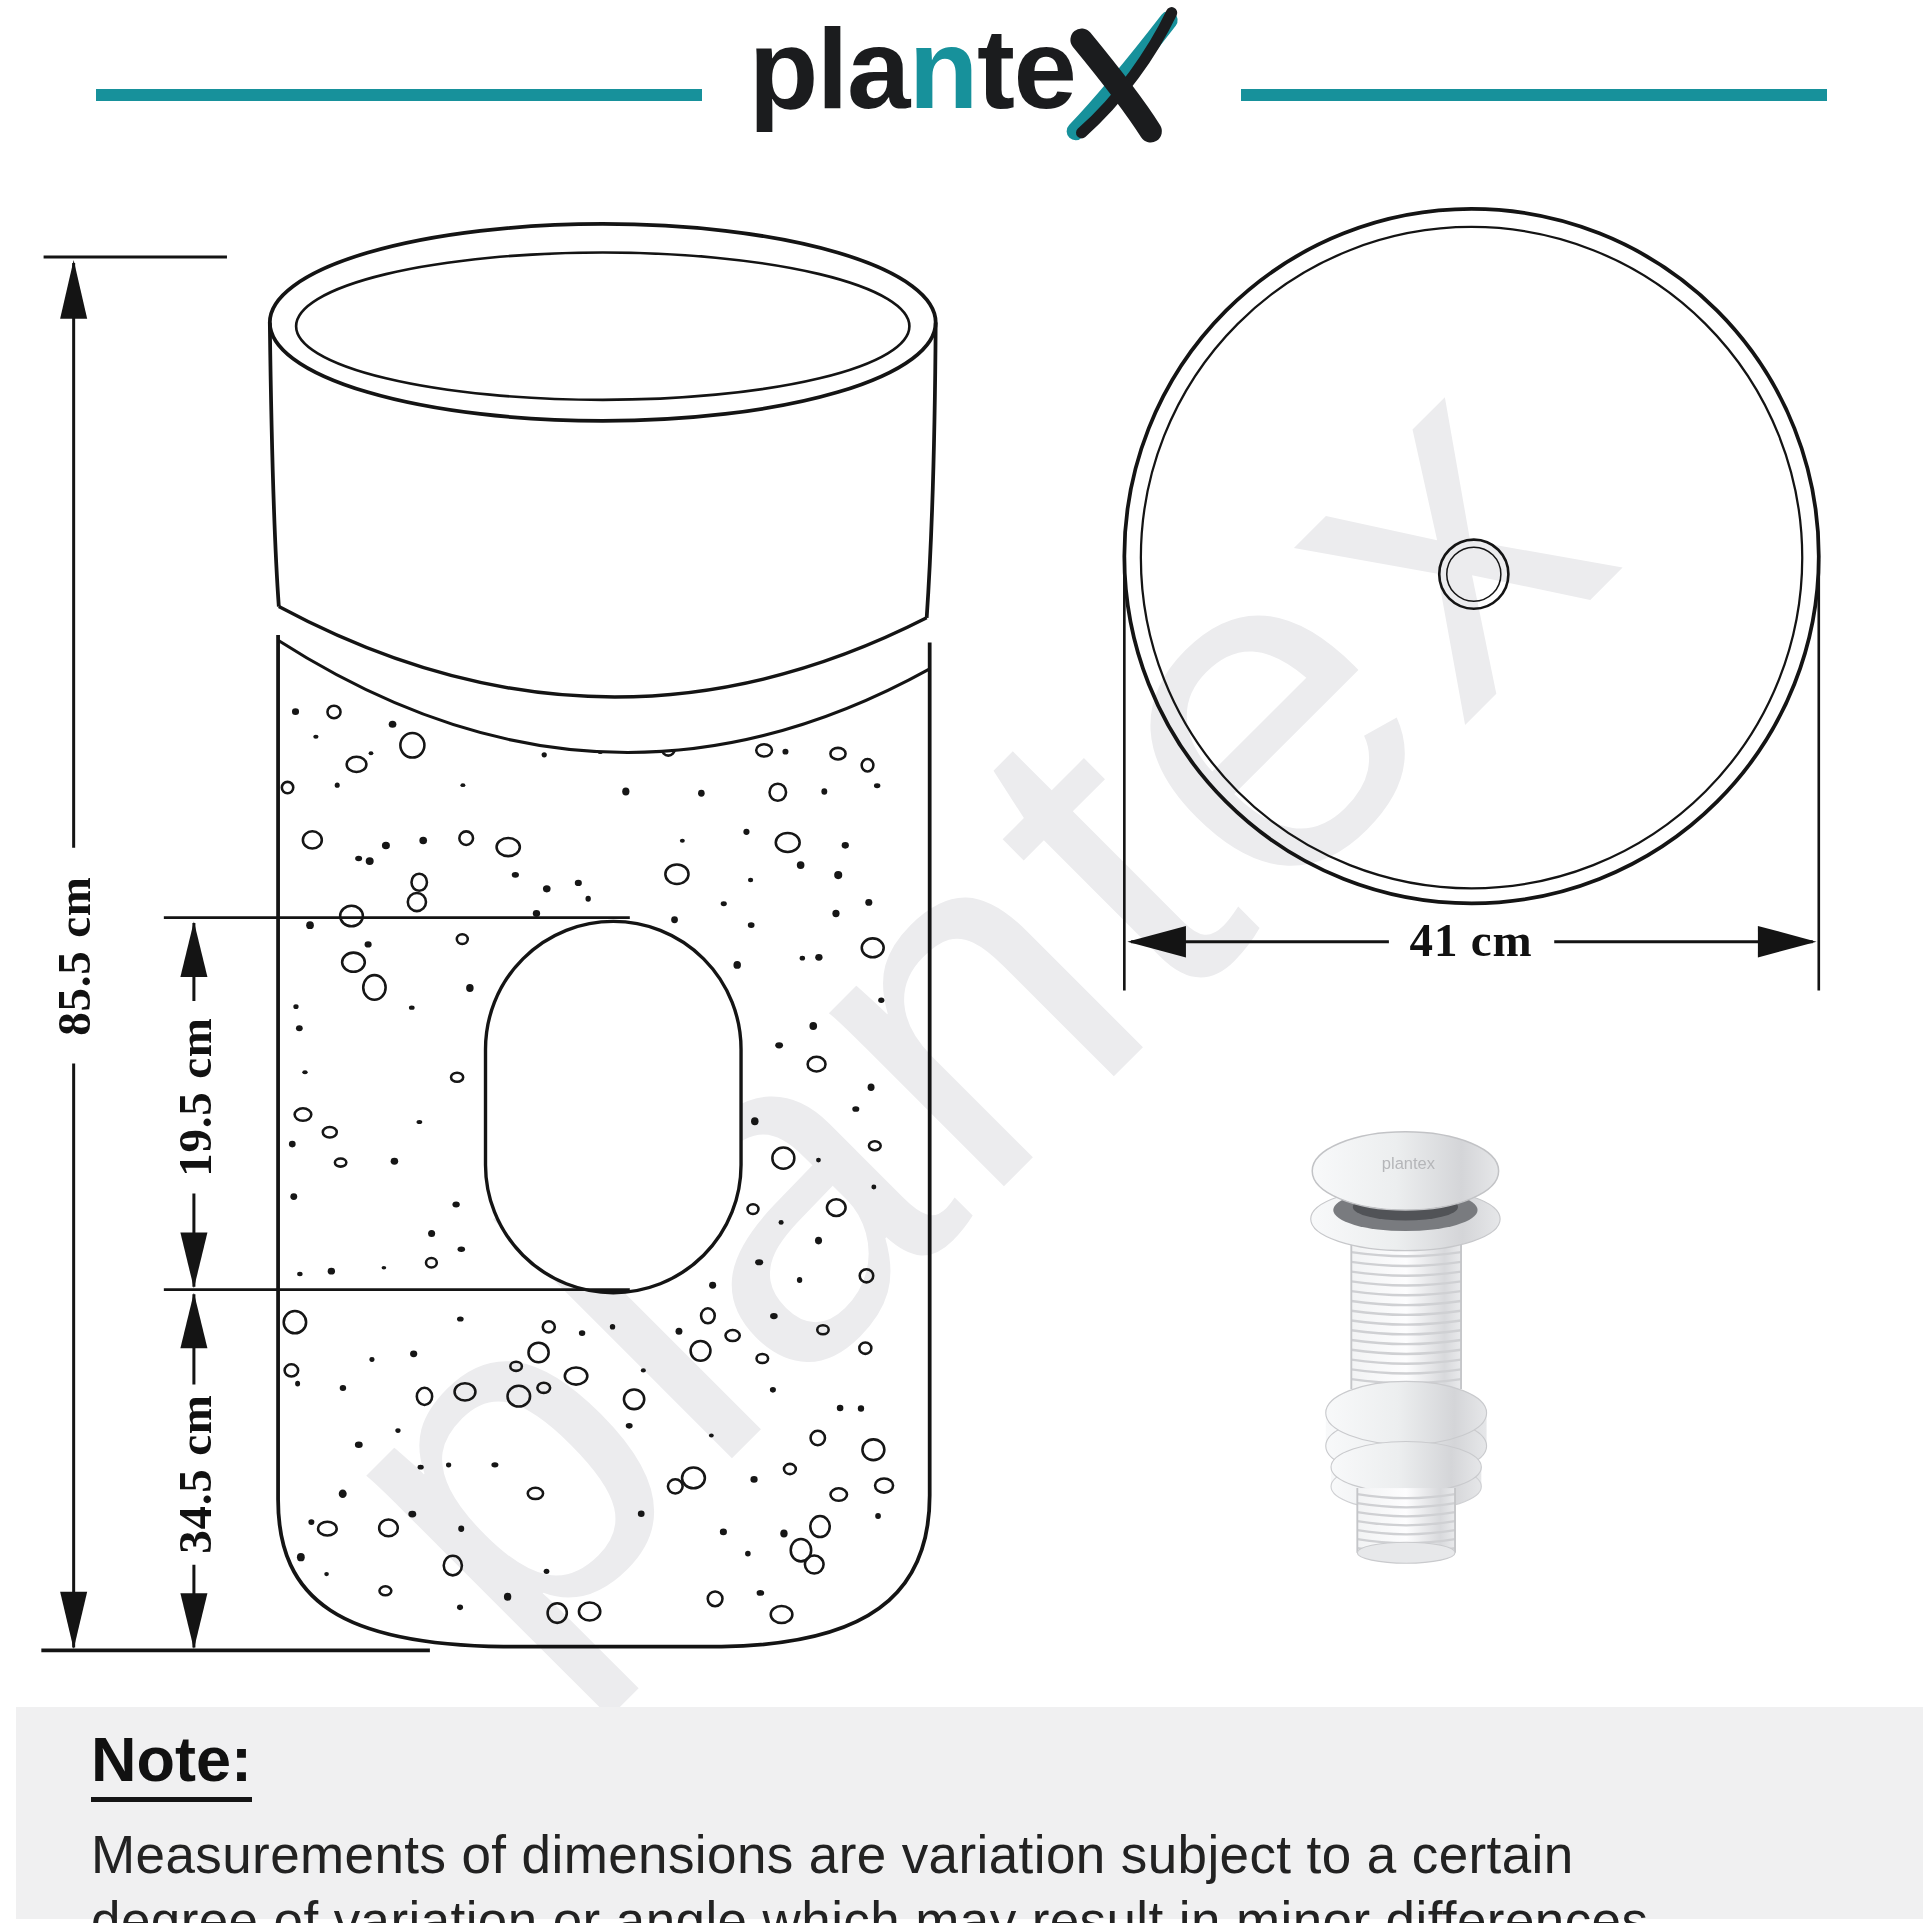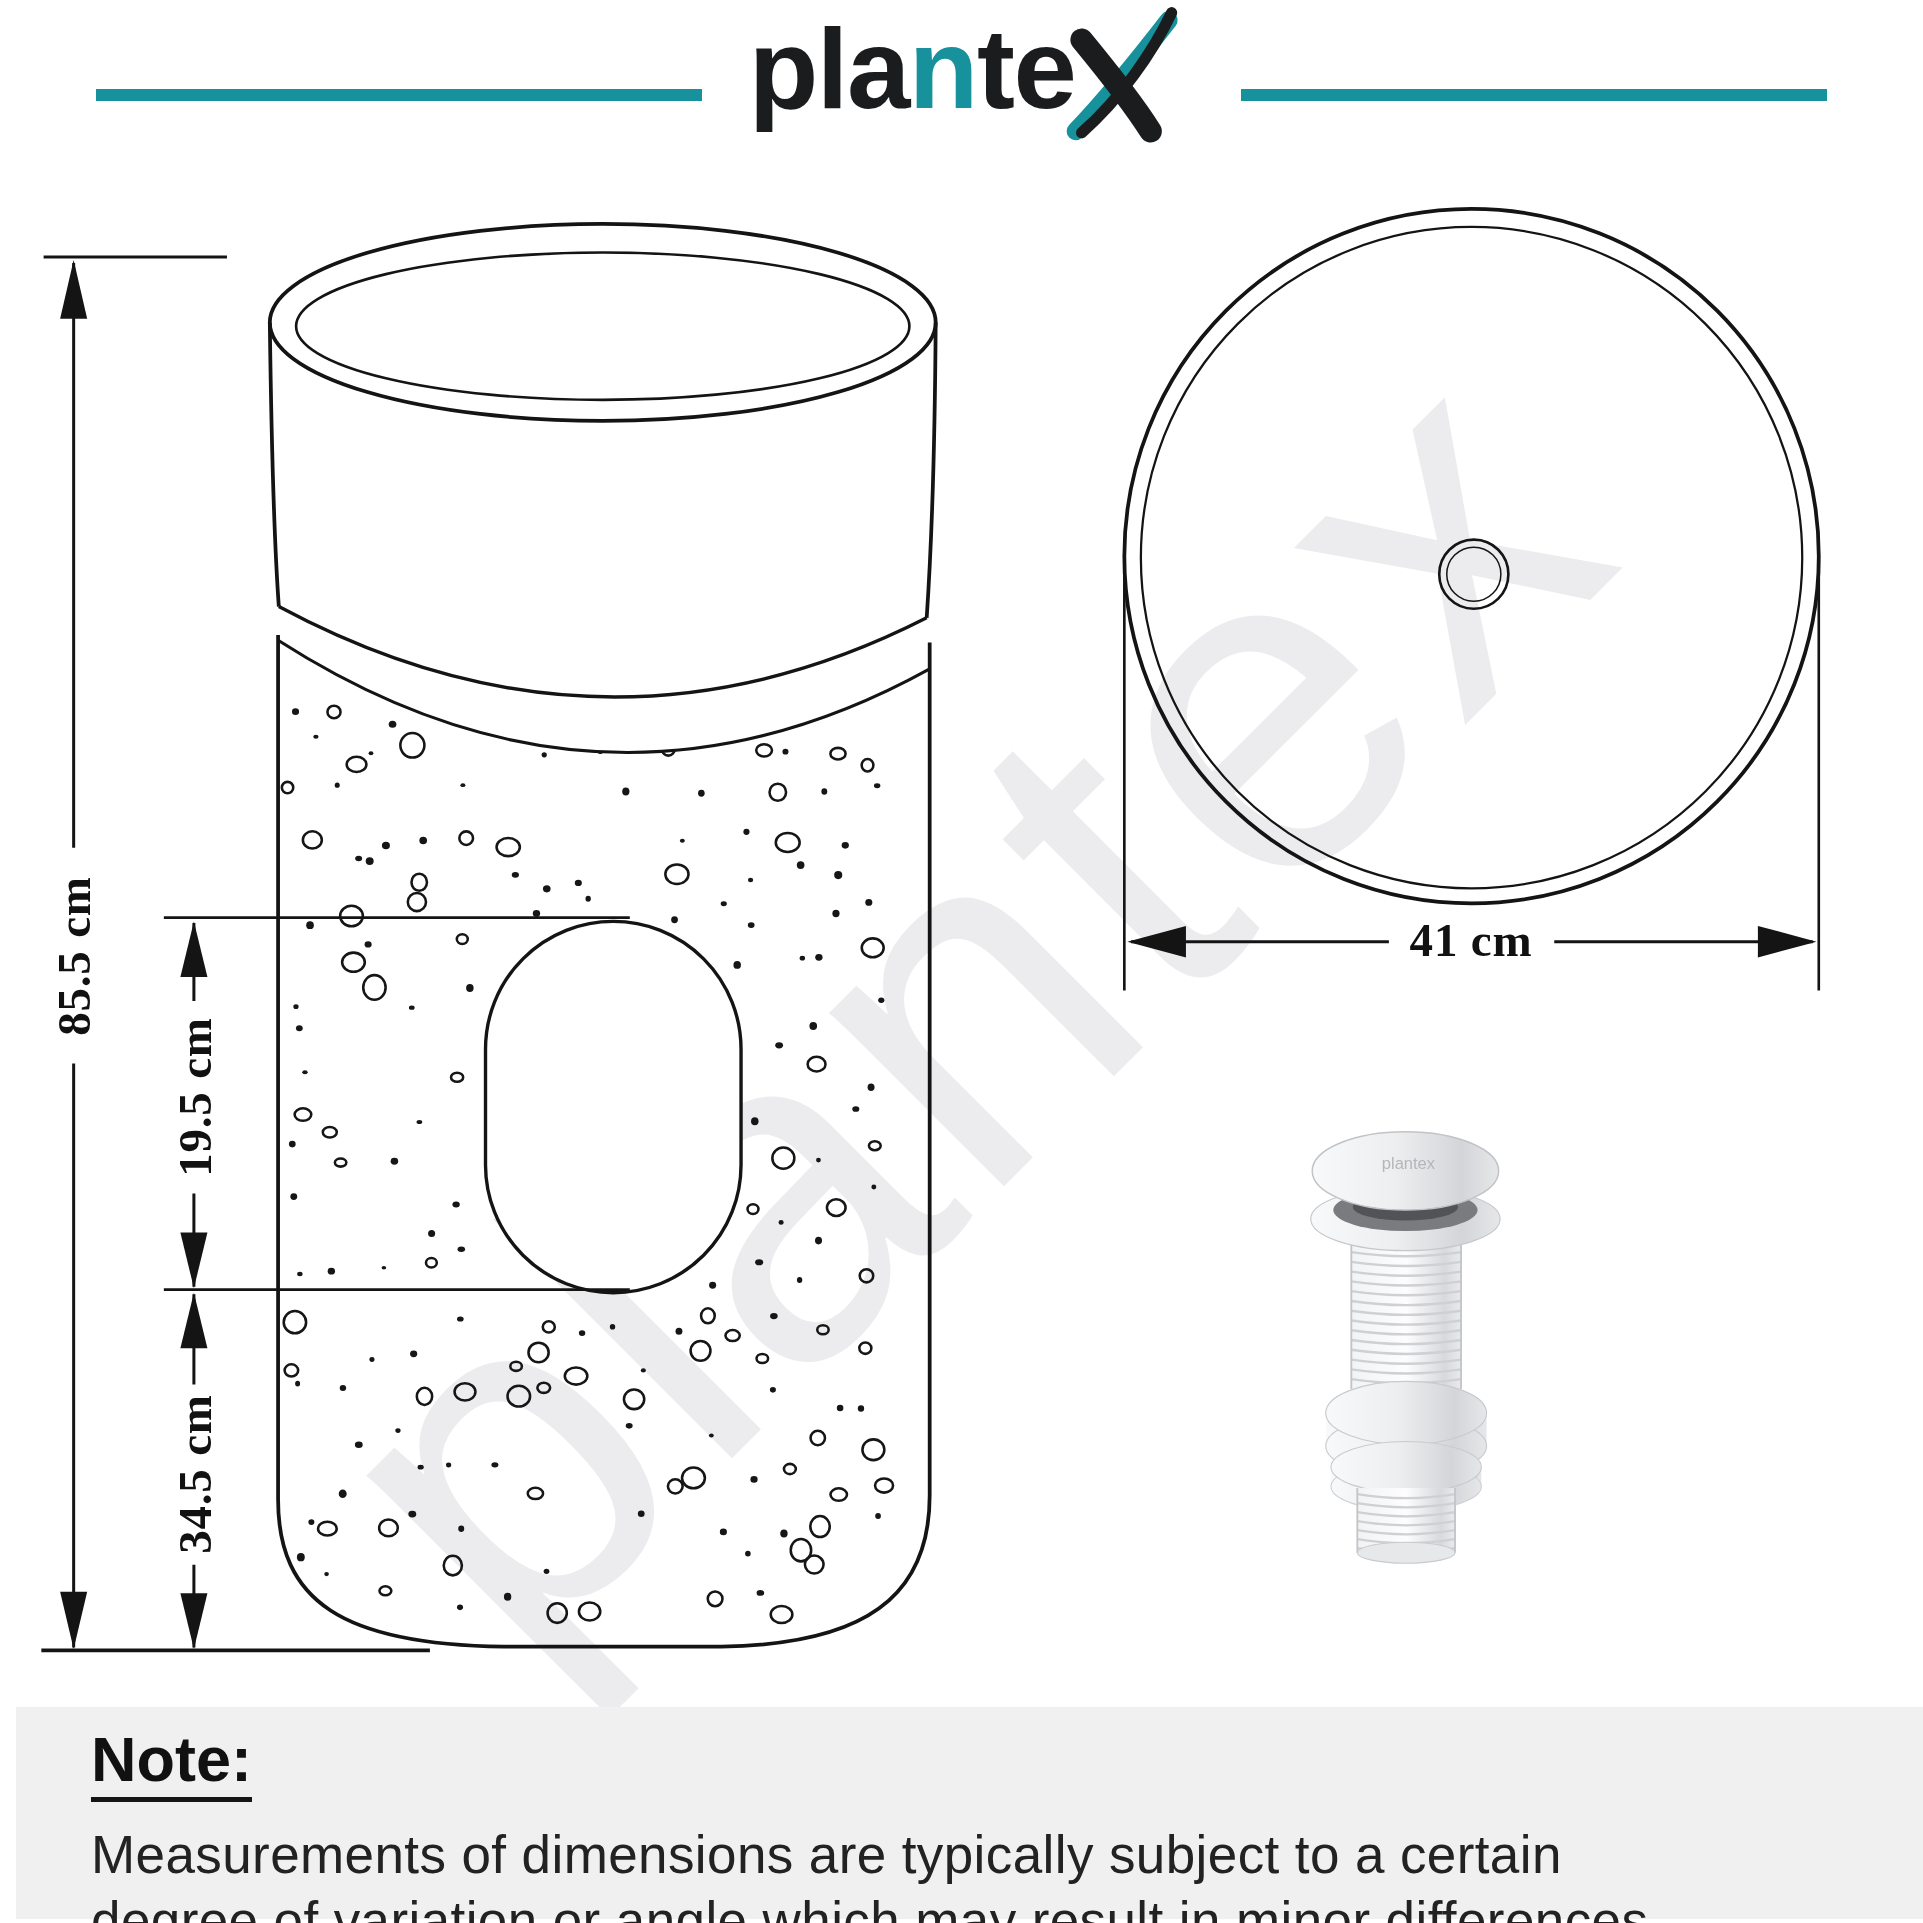--- a/index.html
+++ b/index.html
@@ -389,18 +389,18 @@
 
   <div id="label-855" class="dim-label vert">85.5 cm</div>
   <div id="label-195" class="dim-label vert">19.5 cm</div>
   <div id="label-345" class="dim-label vert">34.5 cm</div>
   <div id="label-41" class="dim-label">41 cm</div>
 
 
   <div id="note">
     <div id="note-heading">Note:</div>
     <div id="note-body">
-      <div>Measurements of dimensions are typically subject to a certain</div>
+      <div>Measurements of dimensions are variation subject to a certain</div>
       <div>degree of variation or angle,which may result in minor differences.</div>
     </div>
   </div>
 </div>
 
 
 </body></html>

